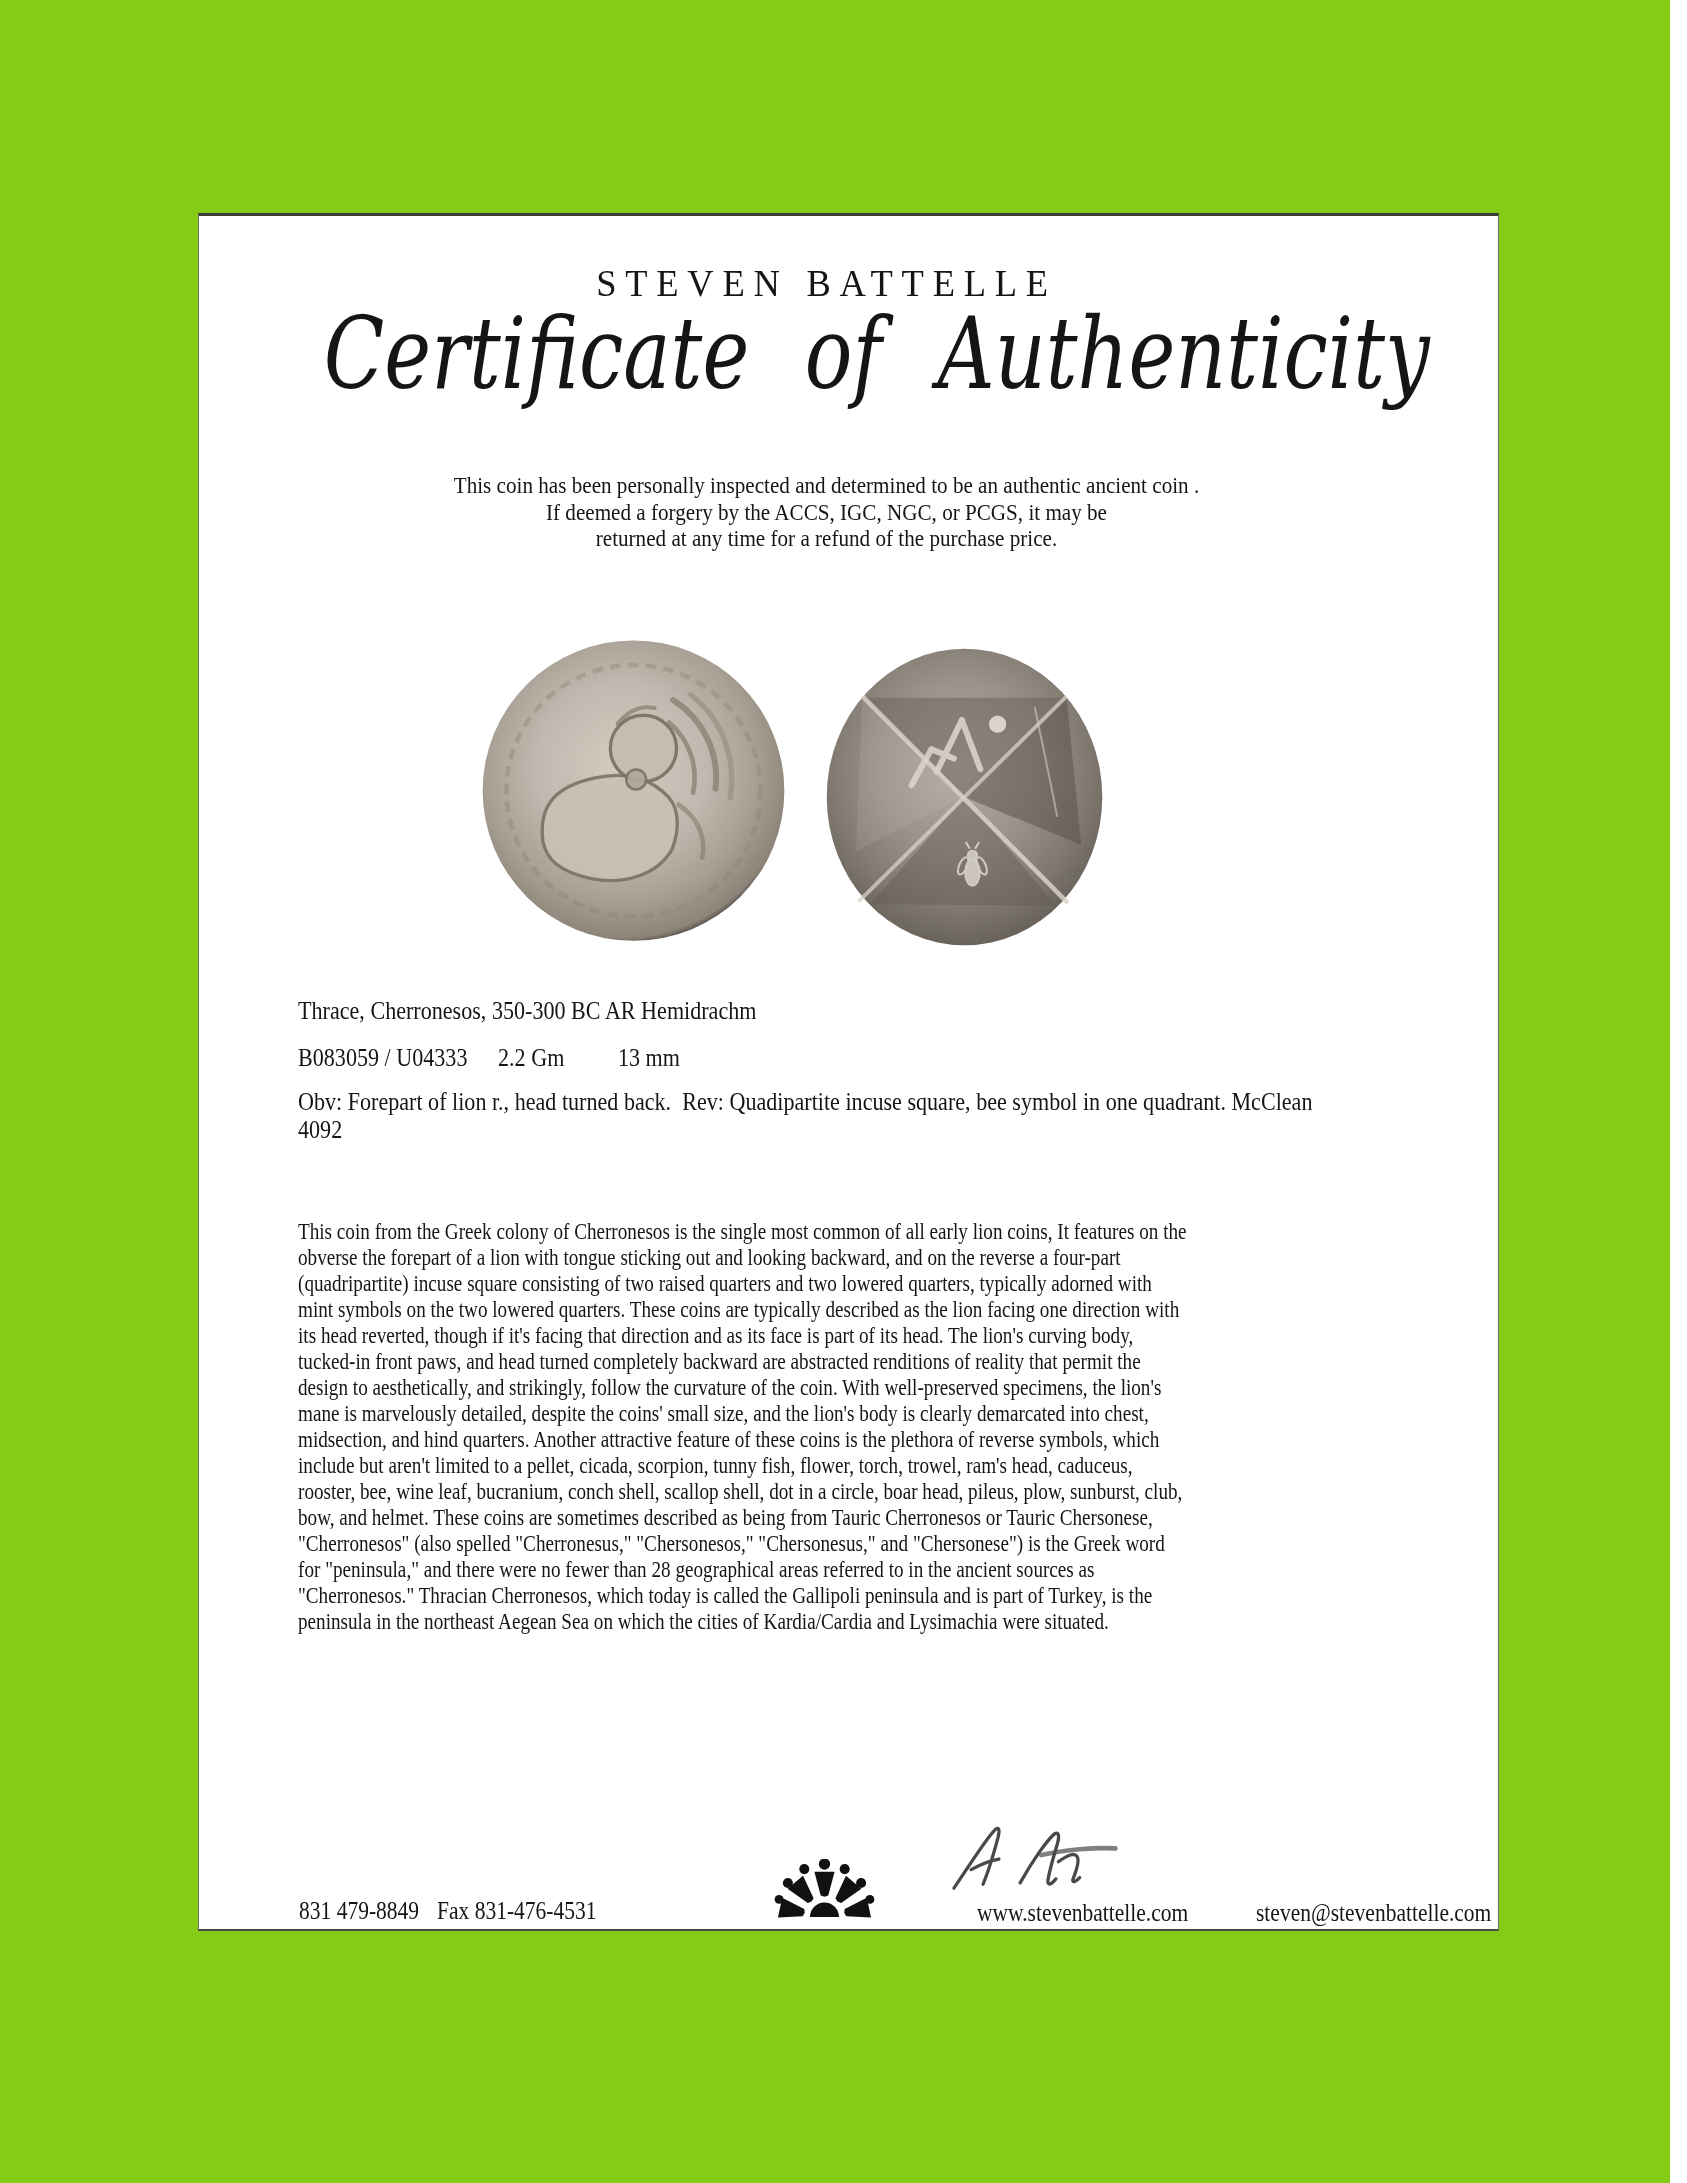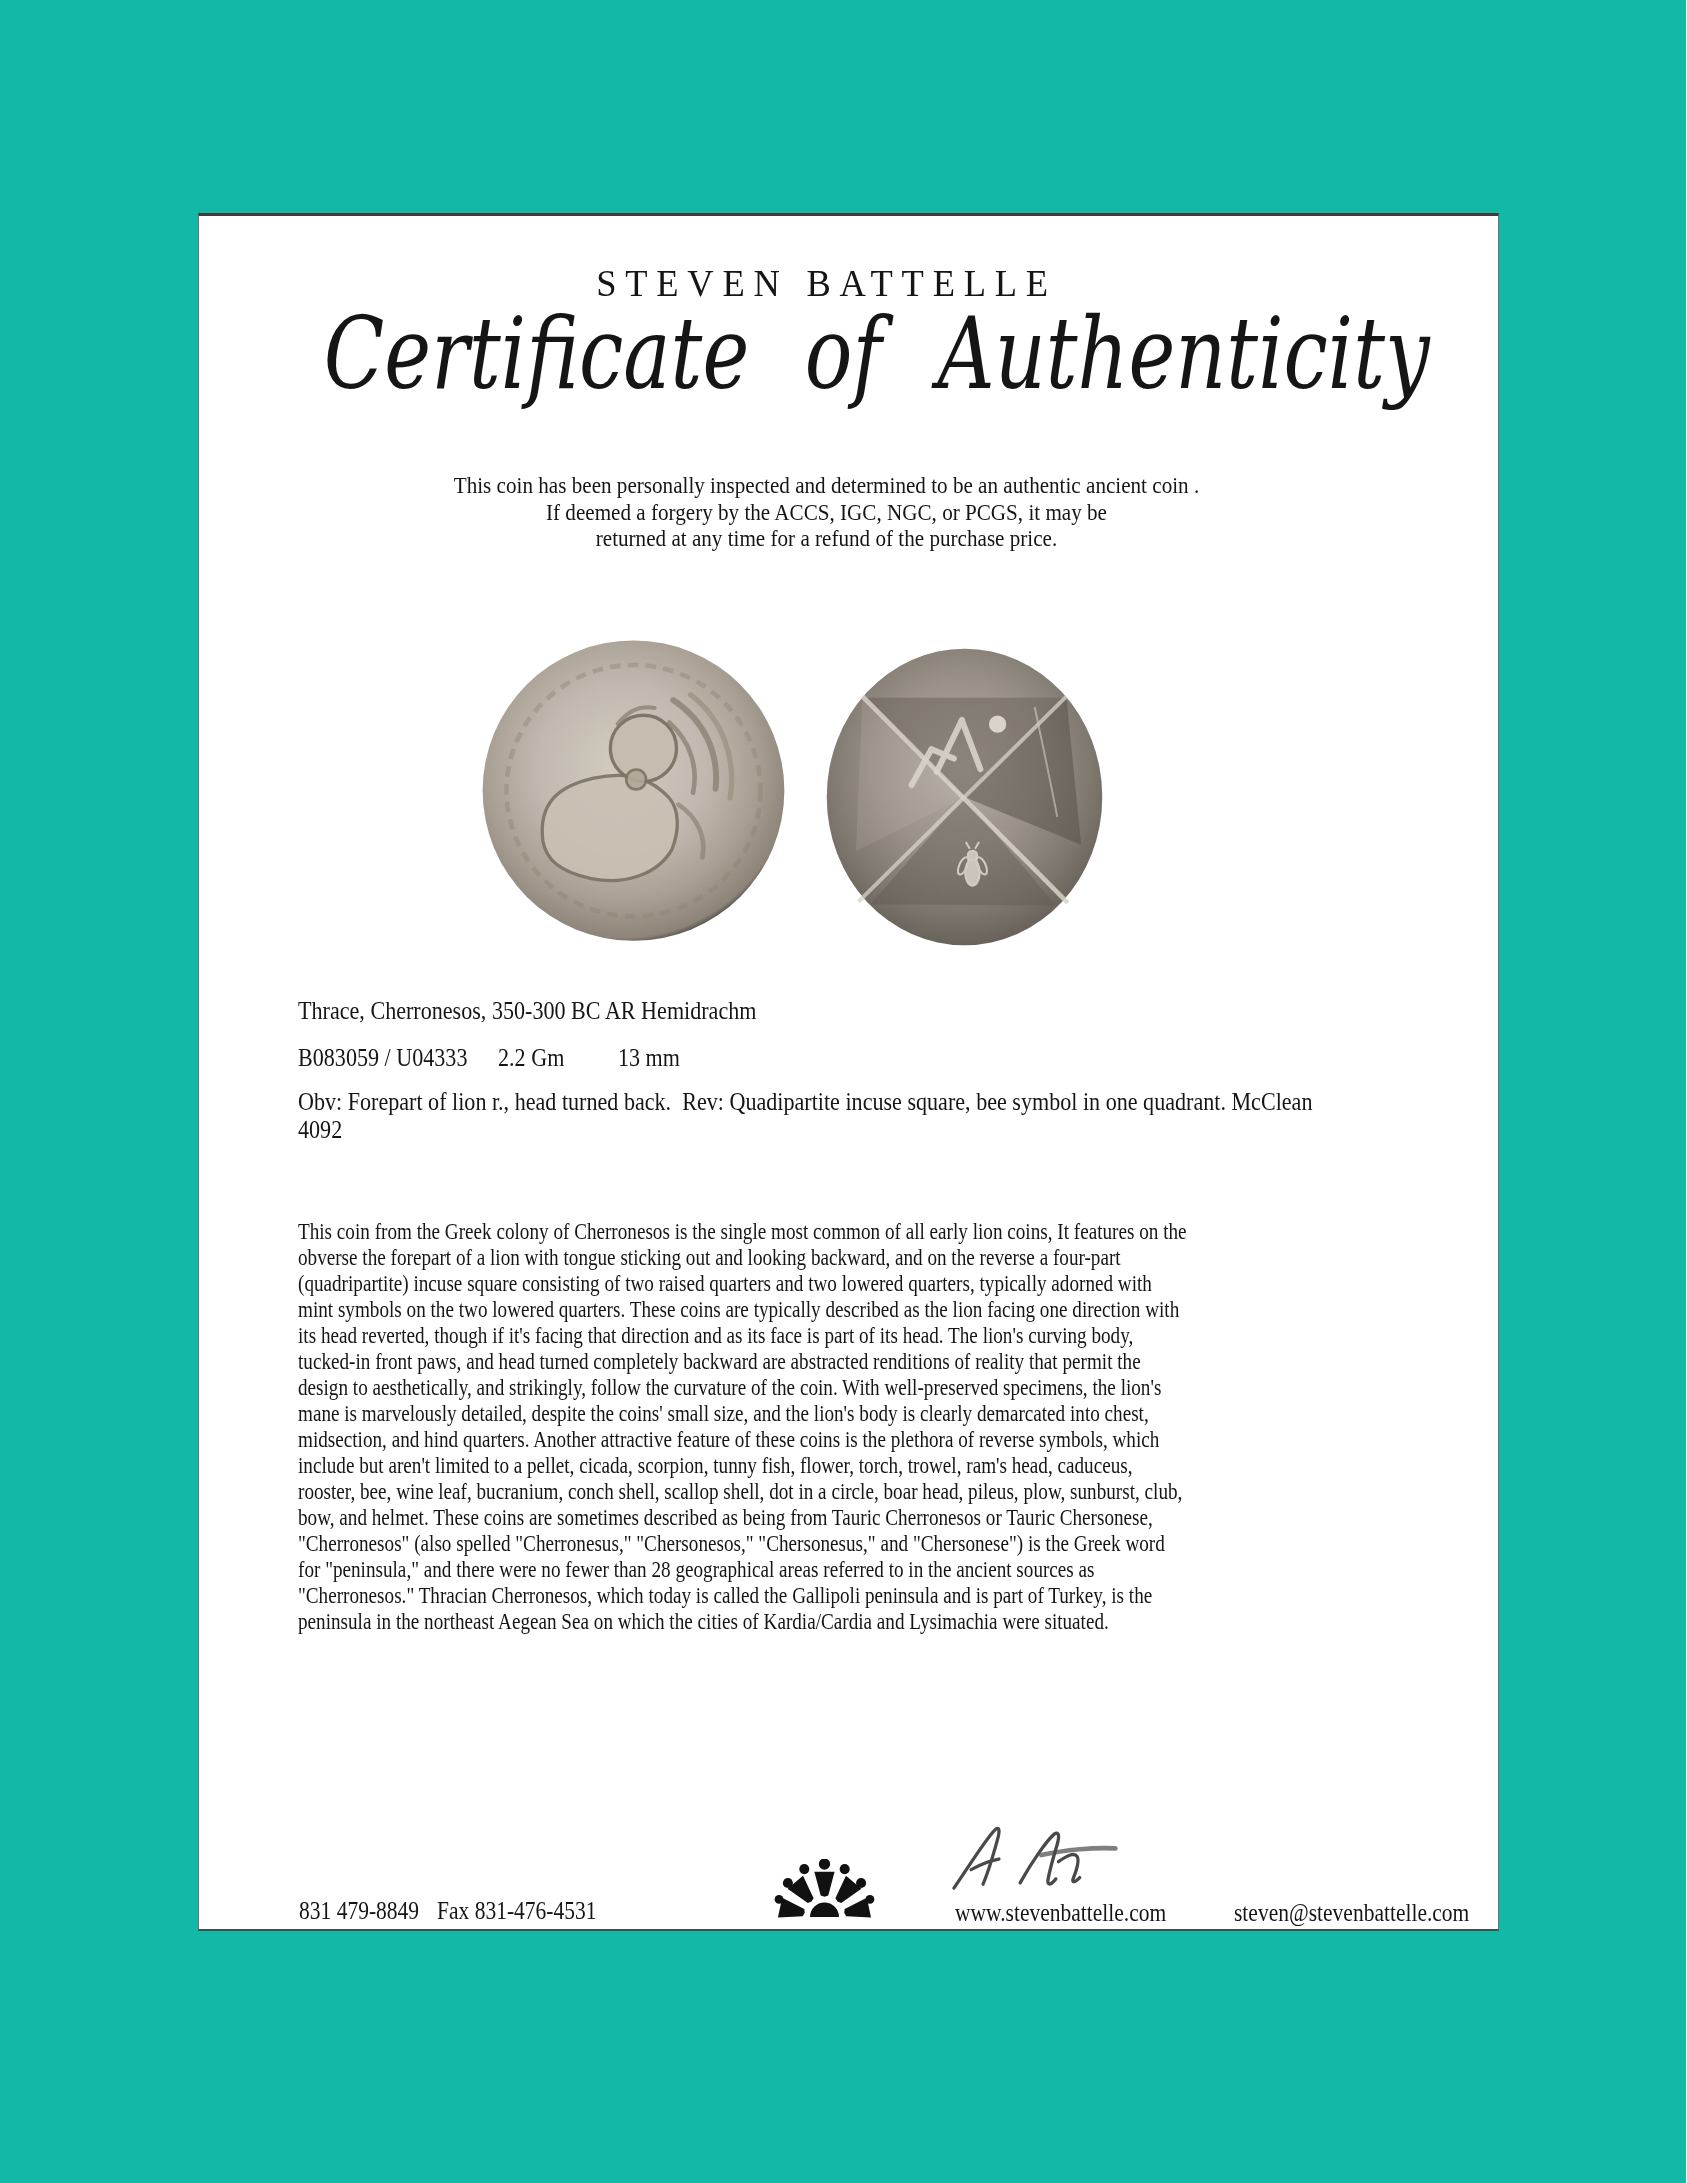--- a/index.html
+++ b/index.html
@@ -1,18 +1,18 @@
 <!DOCTYPE html>
 <html style="font-size:10.6px"><head>
 <meta charset="utf-8">
 <style>
   html,body { margin:0; padding:0; background:#ffffff; }
   .page {
-    position:relative; width:1670px; height:2183px; background:#14b8a6;
-    font-family:"Liberation Serif", serif; color:#151515; overflow:hidden;padding-left:16px;
+    position:relative; width:1670px; height:2183px; background:#84cc16;
+    font-family:"Liberation Serif", serif; color:#151515; overflow:hidden;
   }
   .frame {
     position:absolute; left:198px; top:213px; width:1301px; height:1718px;
     box-sizing:border-box;
     border-top:3.3px solid #3d3d3d; border-bottom:2.6px solid #4a4a4a;
     border-left:1.3px solid #6f6f6f; border-right:1.3px solid #6f6f6f;
     background:#ffffff;
   }
   .abs { position:absolute; }
   .centercol { left:198px; width:1257px; text-align:center; }
@@ -50,21 +50,21 @@
     white-space:pre; transform:scaleX(0.833); transform-origin:left top;
   }
   .footer-text {
     font-size:25px; white-space:nowrap;
     transform:scaleX(0.86); transform-origin:left top;
   }
   .phone { left:299px; top:1897px; }
   .fax   { left:437px; top:1897px; }
   .logo  { left:774px; top:1859px; width:101px; height:60px; }
   .sig   { left:942px; top:1814px; width:192px; height:89px; }
-  .urls  { left:955px; top:1899px; display:flex; }
+  .urls  { left:977px; top:1899px; display:flex; }
   .urls .email { margin-left:33px; }
 </style>
 </head>
 <body>
 
 <div class="page">
   <div class="frame abs"></div>
 
   <div class="abs centercol brand">STEVEN BATTELLE</div>
 

